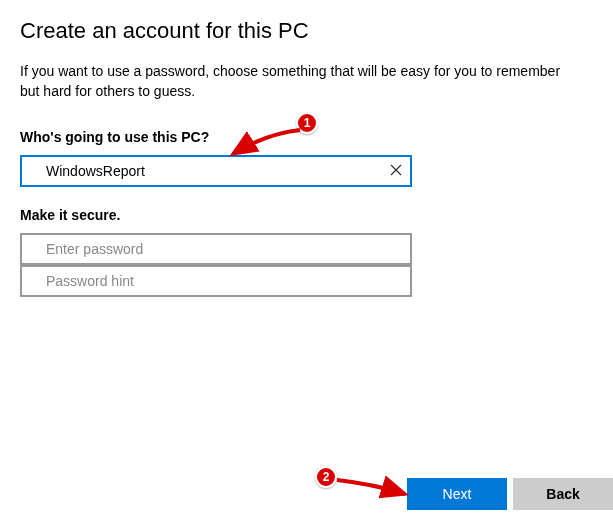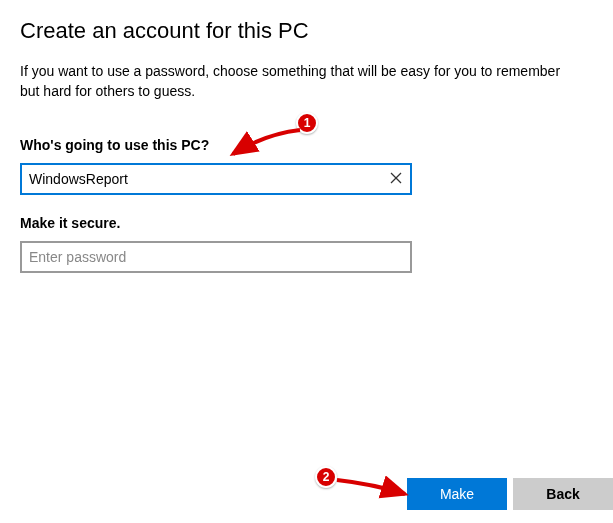--- a/index.html
+++ b/index.html
@@ -13,21 +13,21 @@
     .title {
       font-size: 22px;
       font-weight: 400;
       color: #000;
       margin-bottom: 18px;
     }
     .desc {
       font-size: 14px;
       color: #000;
       line-height: 1.4;
-      margin-bottom: 36px;
+      margin-bottom: 28px;
       max-width: 560px;
     }
     .label {
       font-size: 14px;
       font-weight: 600;
       color: #000;
       margin-bottom: 10px;
     }
     .input-wrap {
       position: relative;
@@ -36,21 +36,21 @@
     }
     .input-wrap2 {
       position: relative;
       width: 392px;
       margin-bottom: 0;
     }
     input.text-field {
       width: 100%;
       height: 32px;
       border: 2px solid #999;
-      padding: 4px 7px;
+      padding: 4px 24px;
       font-size: 14px;
       font-family: inherit;
       outline: none;
       background: #fff;
       color: #000;
     }
     input.text-field::placeholder {
       color: #888;
     }
     input.text-field.active {
@@ -140,23 +140,26 @@
     </button>
   </div>
 
   <div class="label">Make it secure.</div>
 
   <div class="input-wrap2">
     <input type="password" class="text-field" placeholder="Enter password" style="">
   </div>
 
 
+  <div class="input-wrap2">
+    <input type="text" class="text-field" placeholder="Password hint" style="">
+  </div>
 
   <div class="button-row">
-    <button class="btn btn-primary">Make</button>
+    <button class="btn btn-primary">Next</button>
     <button class="btn btn-secondary">Back</button>
   </div>
 
   <div class="annotation" style="top:94px; left:276px;">
     <div class="badge">1</div>
   </div>
   <div class="annotation" style="top:108px; left:205px;">
     <svg class="arrow" width="80" height="40" viewBox="0 0 80 40">
       <defs>
         <marker id="ah1" markerWidth="8" markerHeight="8" refX="6" refY="3" orient="auto">

